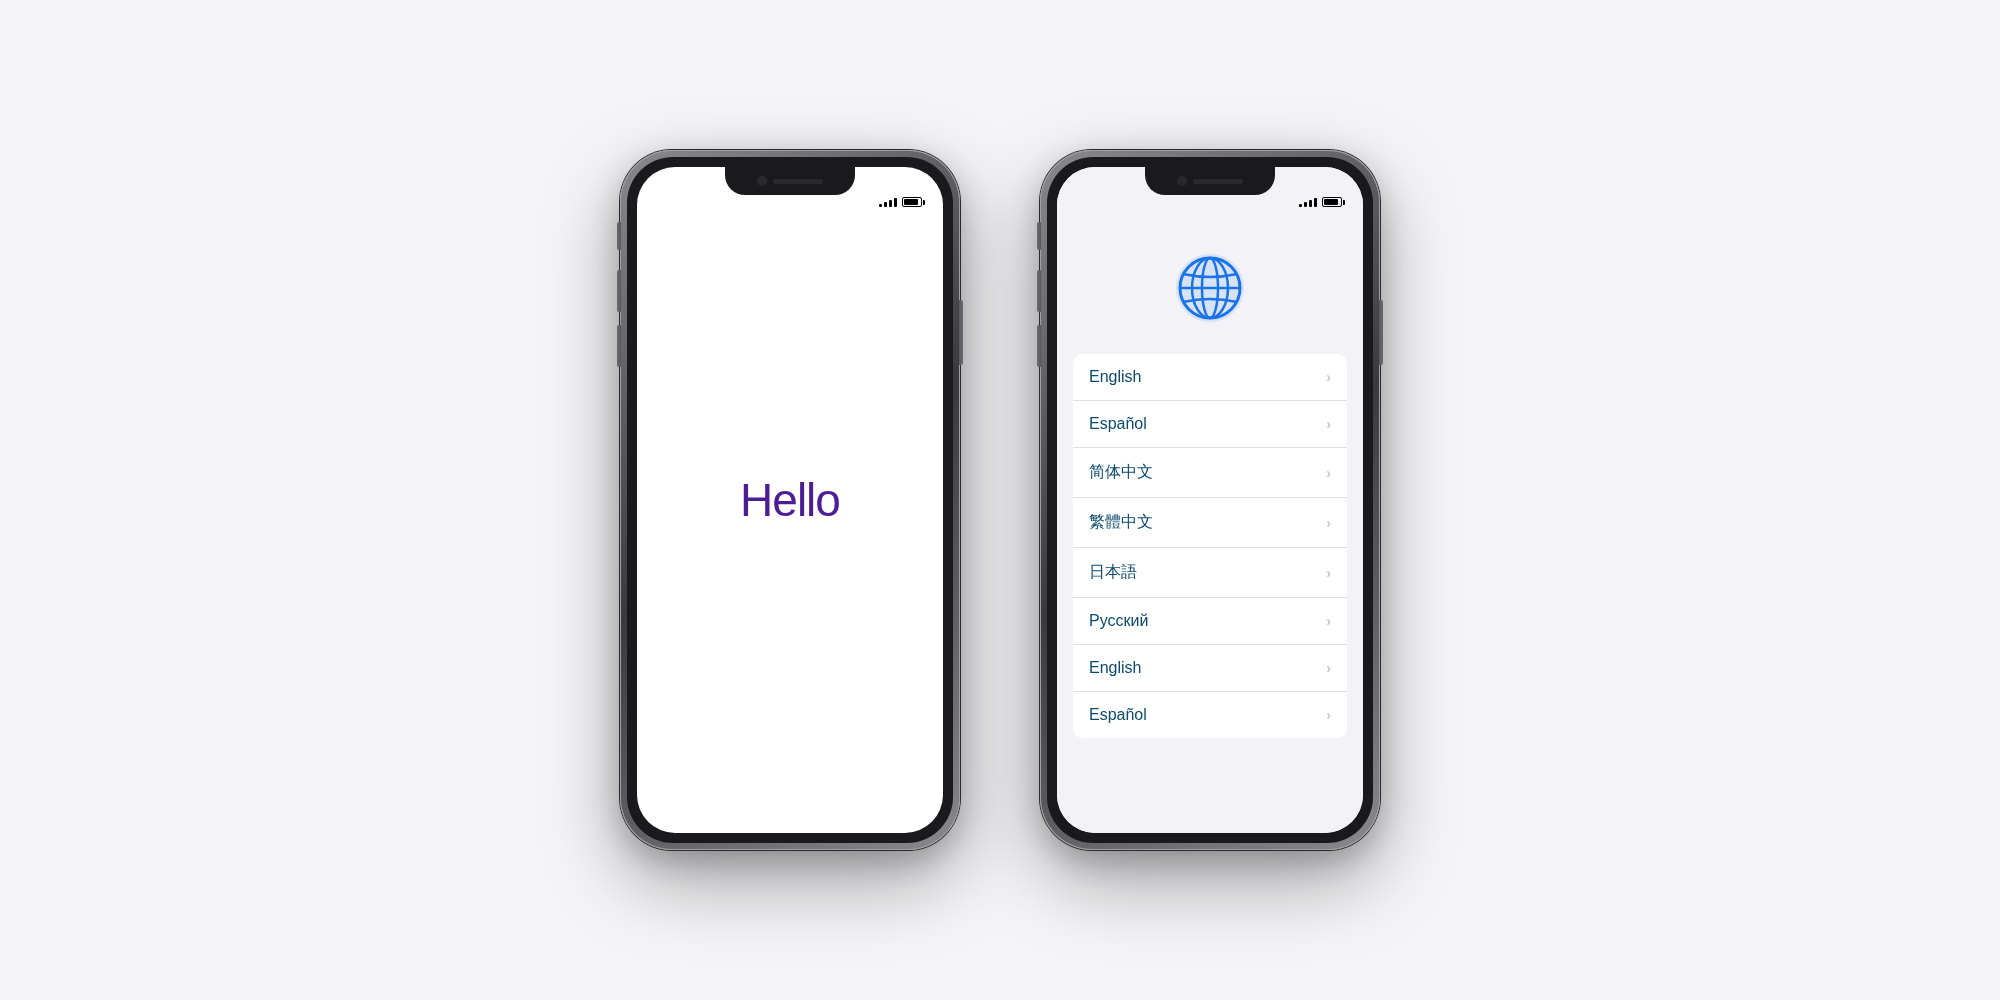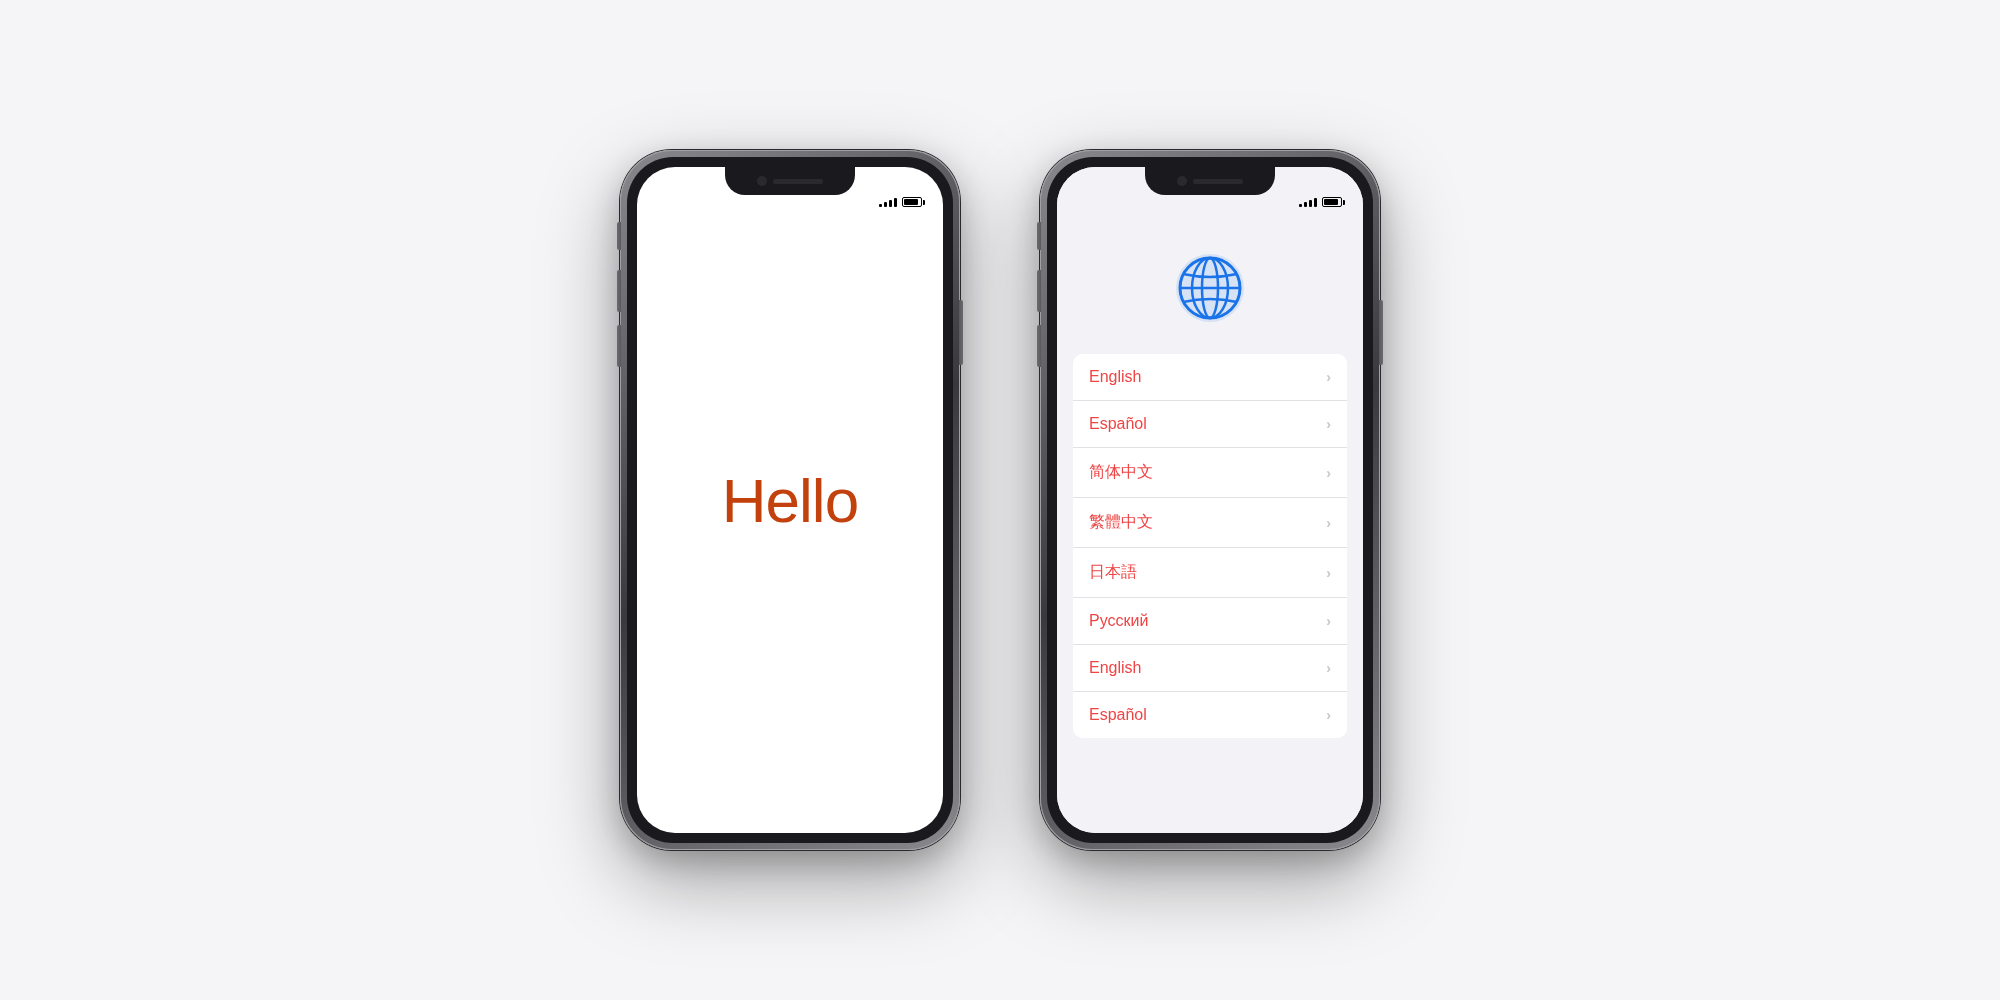--- a/index.html
+++ b/index.html
@@ -185,23 +185,23 @@
     
     .hello-content {
       position: absolute;
       inset: 0;
       display: flex;
       align-items: center;
       justify-content: center;
     }
 
     .hello-text {
-      font-size: 62px;
+      font-size: 46px;
       font-weight: 400;
-      color: #c2410c;
+      color: #4c1d95;
       letter-spacing: -1px;
     }
 
     
     .lang-content {
       position: absolute;
       inset: 0;
       display: flex;
       flex-direction: column;
       align-items: center;
@@ -234,21 +234,21 @@
       border-bottom: 0.5px solid #e0e0e5;
       cursor: pointer;
     }
 
     .lang-item:last-child {
       border-bottom: none;
     }
 
     .lang-name {
       font-size: 16px;
-      color: #ef4444;
+      color: #0c4a6e;
       font-weight: 400;
     }
 
     .chevron {
       color: #c7c7cc;
       font-size: 14px;
       font-weight: 600;
     }
   </style>
 </head>

